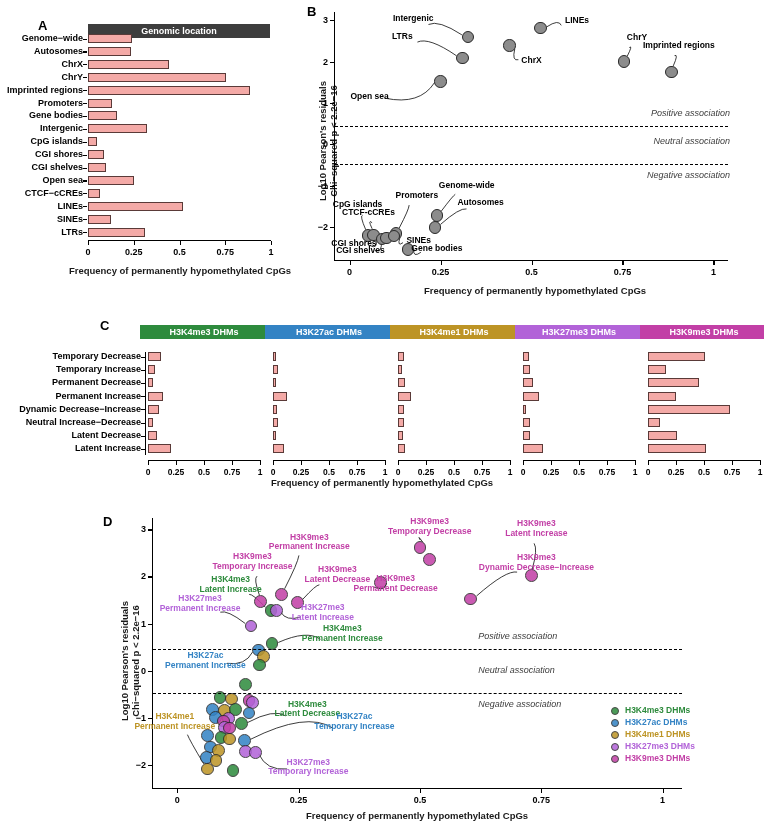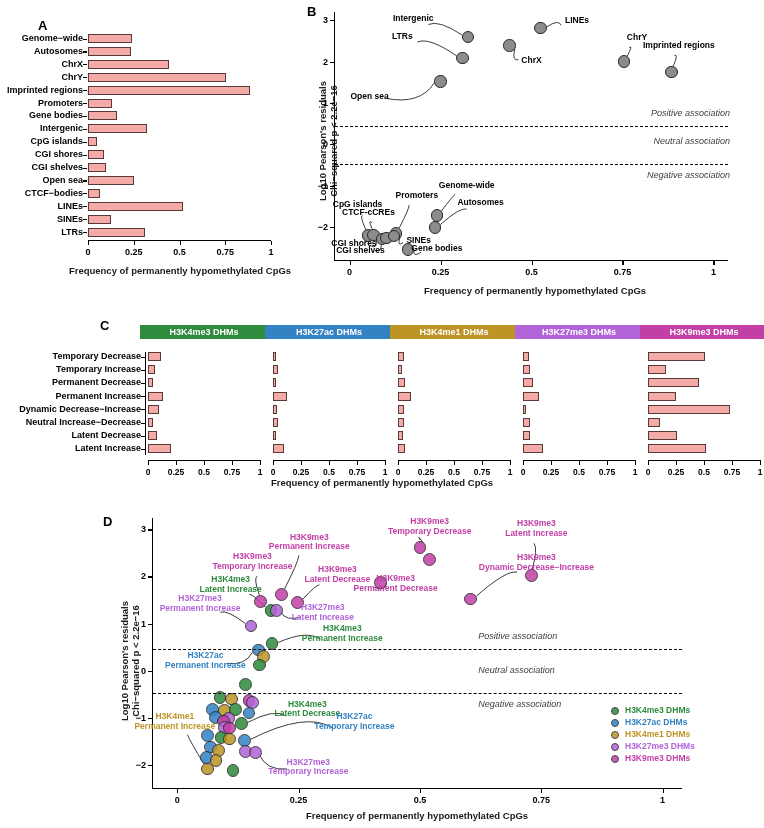--- a/index.html
+++ b/index.html
@@ -23,20 +23,21 @@
   .ylab{position:absolute;font-size:9.5px;font-weight:bold;text-align:center;
         transform-origin:center center;transform:rotate(-90deg);white-space:nowrap;}
   .legrow{position:absolute;font-size:8.5px;font-weight:bold;white-space:nowrap;}
   svg{position:absolute;left:0;top:0;overflow:visible;pointer-events:none;}
 </style>
 </head>
 <body>
 
 <div class="panel" id="panelA" style="left:0;top:0;width:300px;height:300px;">
   <div class="plabel" style="left:38px;top:18px;">A</div>
+  <div class="hdrbox" style="left:88px;top:24px;width:182px;background:#3d3d3d;">Genomic location</div>
   <div id="aCats">
       <div class="cat-lbl" style="left:0px;top:33px;width:83px;">Genome−wide</div>
       <div class="axisline" style="left:83px;top:38.5px;width:4px;height:1.2px;"></div>
       <div class="cat-lbl" style="left:0px;top:45.9px;width:83px;">Autosomes</div>
       <div class="axisline" style="left:83px;top:51.4px;width:4px;height:1.2px;"></div>
       <div class="cat-lbl" style="left:0px;top:58.8px;width:83px;">ChrX</div>
       <div class="axisline" style="left:83px;top:64.3px;width:4px;height:1.2px;"></div>
       <div class="cat-lbl" style="left:0px;top:71.7px;width:83px;">ChrY</div>
       <div class="axisline" style="left:83px;top:77.2px;width:4px;height:1.2px;"></div>
       <div class="cat-lbl" style="left:0px;top:84.6px;width:83px;">Imprinted regions</div>
@@ -48,21 +49,21 @@
       <div class="cat-lbl" style="left:0px;top:123.30000000000001px;width:83px;">Intergenic</div>
       <div class="axisline" style="left:83px;top:128.8px;width:4px;height:1.2px;"></div>
       <div class="cat-lbl" style="left:0px;top:136.2px;width:83px;">CpG islands</div>
       <div class="axisline" style="left:83px;top:141.7px;width:4px;height:1.2px;"></div>
       <div class="cat-lbl" style="left:0px;top:149.10000000000002px;width:83px;">CGI shores</div>
       <div class="axisline" style="left:83px;top:154.60000000000002px;width:4px;height:1.2px;"></div>
       <div class="cat-lbl" style="left:0px;top:162px;width:83px;">CGI shelves</div>
       <div class="axisline" style="left:83px;top:167.5px;width:4px;height:1.2px;"></div>
       <div class="cat-lbl" style="left:0px;top:174.9px;width:83px;">Open sea</div>
       <div class="axisline" style="left:83px;top:180.4px;width:4px;height:1.2px;"></div>
-      <div class="cat-lbl" style="left:0px;top:187.8px;width:83px;">CTCF−bodies</div>
+      <div class="cat-lbl" style="left:0px;top:187.8px;width:83px;">CTCF−cCREs</div>
       <div class="axisline" style="left:83px;top:193.3px;width:4px;height:1.2px;"></div>
       <div class="cat-lbl" style="left:0px;top:200.70000000000002px;width:83px;">LINEs</div>
       <div class="axisline" style="left:83px;top:206.20000000000002px;width:4px;height:1.2px;"></div>
       <div class="cat-lbl" style="left:0px;top:213.6px;width:83px;">SINEs</div>
       <div class="axisline" style="left:83px;top:219.1px;width:4px;height:1.2px;"></div>
       <div class="cat-lbl" style="left:0px;top:226.5px;width:83px;">LTRs</div>
       <div class="axisline" style="left:83px;top:232px;width:4px;height:1.2px;"></div>
     </div>
   <div id="aBars">
       <div class="bar" style="left:88px;top:34px;width:43.92px;height:9px;"></div>

